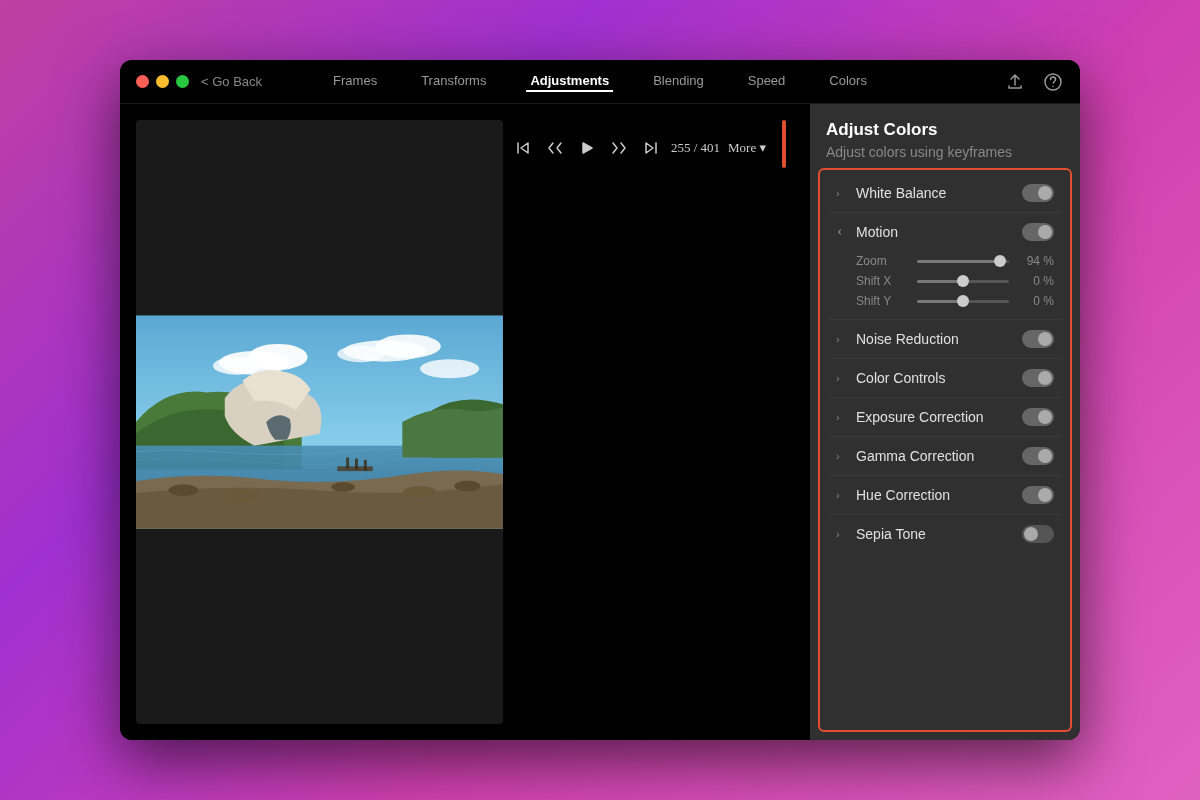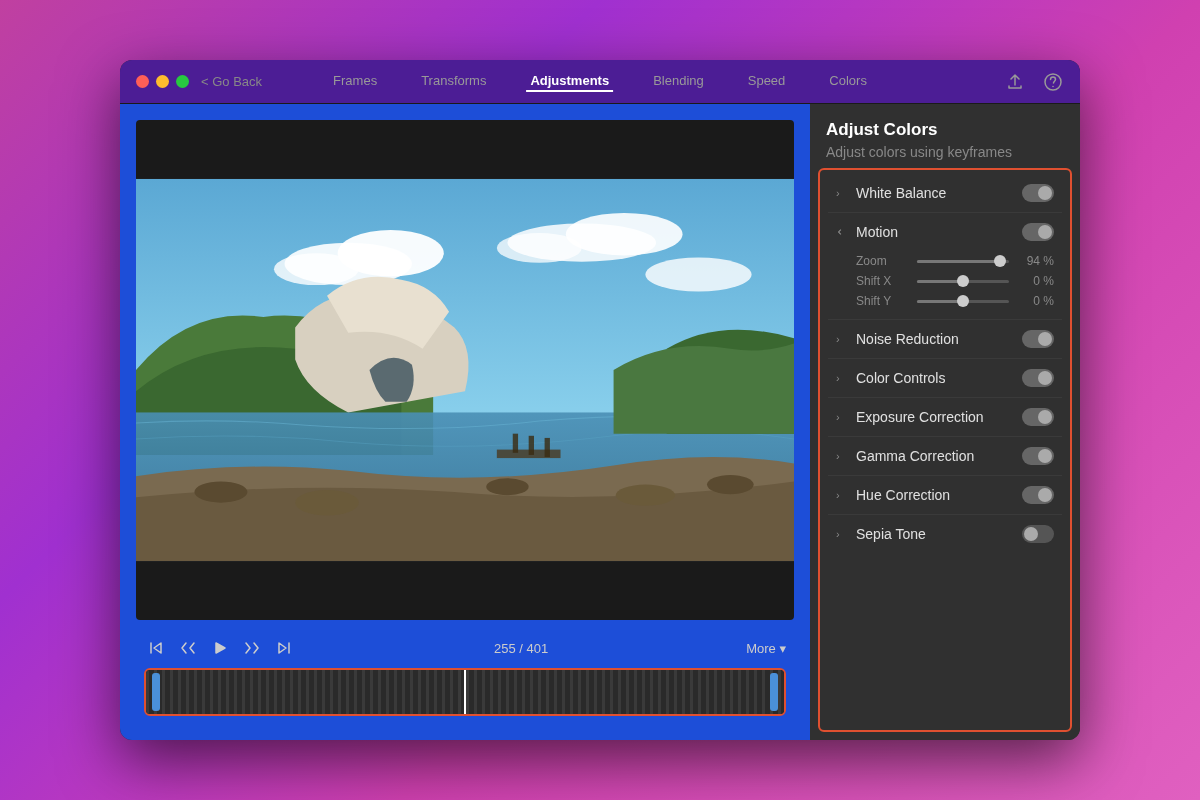--- a/index.html
+++ b/index.html
@@ -22,21 +22,21 @@
       border-radius: 12px;
       box-shadow: 0 20px 60px rgba(0,0,0,0.6);
       display: flex;
       flex-direction: column;
       overflow: hidden;
     }
 
     
     .title-bar {
       height: 44px;
-      background: #4c1d95;
+      background: #000000;
       display: flex;
       align-items: center;
       padding: 0 16px;
       gap: 0;
       flex-shrink: 0;
       border-bottom: 1px solid #1a1a1a;
     }
 
     .traffic-lights {
       display: flex;
@@ -104,23 +104,24 @@
     .main-content {
       display: flex;
       flex: 1;
       overflow: hidden;
     }
 
     
     .left-panel {
       flex: 1;
       display: flex;
-      flex-direction: column;
+      flex-direction: row;
       padding: 16px;
-      background: #1d4ed8;
+      background: #000000;
+      font-family: Liberation Serif, serif;
     }
 
     .video-area {
       flex: 1;
       background: #1a1a1a;
       border-radius: 4px;
       overflow: hidden;
       position: relative;
     }
 

